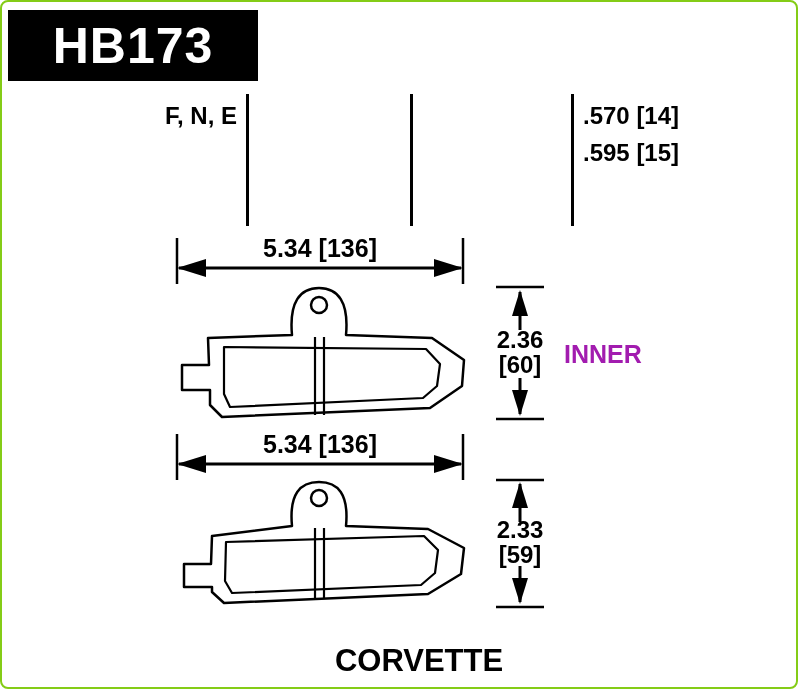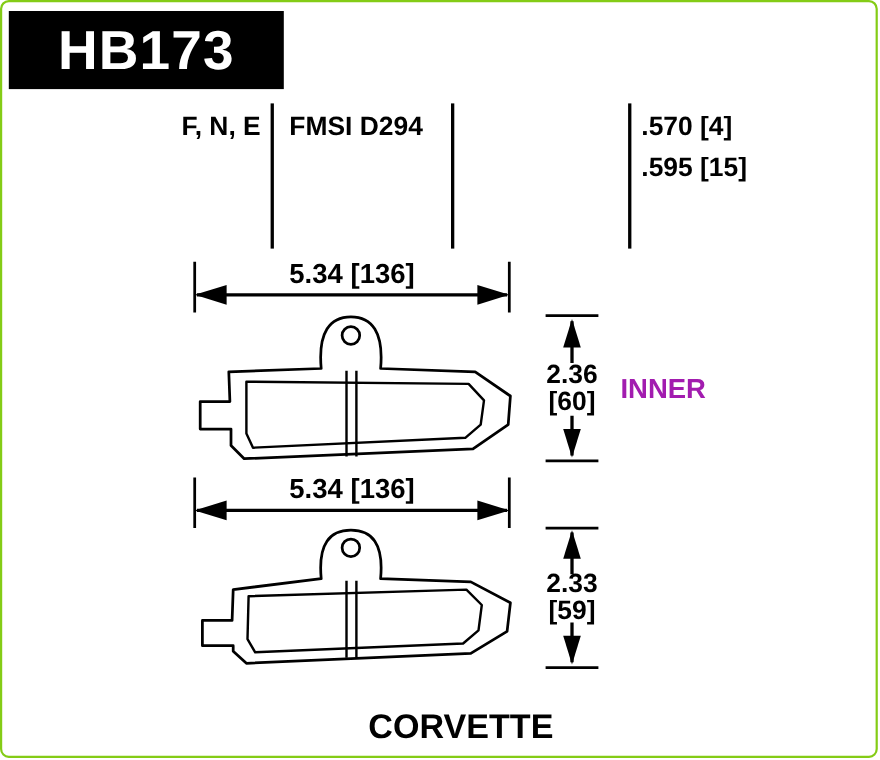--- a/index.html
+++ b/index.html
@@ -74,27 +74,26 @@
 <div id="frame">
 
   <div class="abs" id="part-box">
     <span>HB173</span>
   </div>
 
   <div class="abs spec-text" style="left:135px; top:100px; width:100px; text-align:right;">F, N, E</div>
 
   <div class="abs vline" style="left:244px; top:92px; height:132px;"></div>
 
-  <div class="abs spec-text" style="left:261px; top:100px;">FMSI D294</div>
 
   <div class="abs vline" style="left:408px; top:92px; height:132px;"></div>
 
   <div class="abs vline" style="left:569px; top:92px; height:132px;"></div>
 
-  <div class="abs spec-text" style="left:581px; top:100px;">.570 [4]</div>
+  <div class="abs spec-text" style="left:581px; top:100px;">.570 [14]</div>
 
   <div class="abs spec-text" style="left:581px; top:137px;">.595 [15]</div>
 
   <svg class="abs" style="left:168px; top:230px;" width="300" height="56" viewBox="0 0 300 56">
     <line x1="7" y1="6" x2="7" y2="52" stroke="#000" stroke-width="2.5"></line>
     <line x1="293" y1="6" x2="293" y2="52" stroke="#000" stroke-width="2.5"></line>
     <line x1="9" y1="36" x2="291" y2="36" stroke="#000" stroke-width="3"></line>
     <polygon points="7,36 36,27 36,45"></polygon>
     <polygon points="293,36 264,27 264,45"></polygon>
     <text x="150" y="25" font-size="25" text-anchor="middle">5.34 [136]</text>

